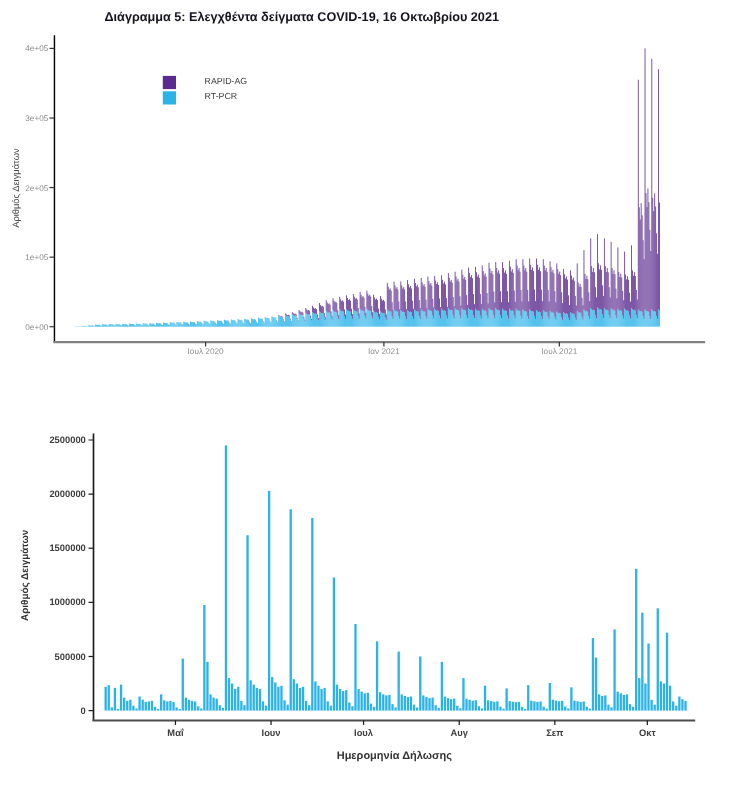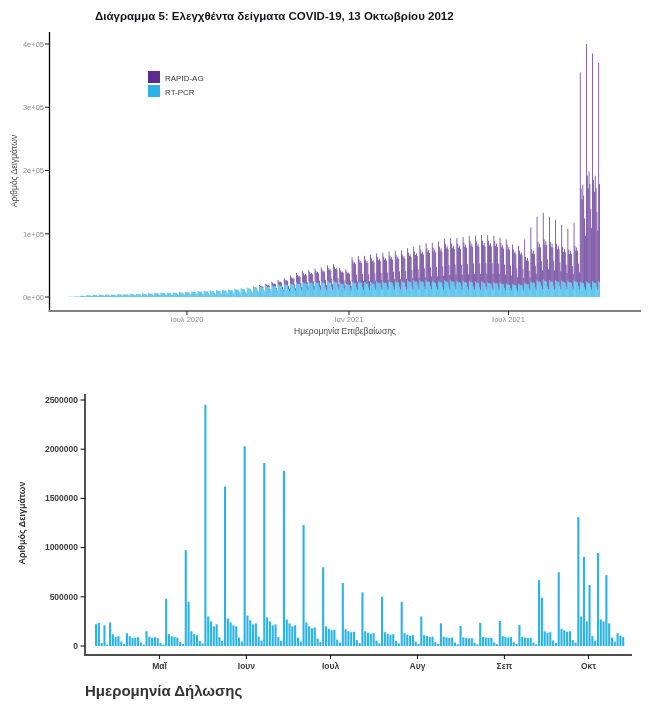--- a/index.html
+++ b/index.html
@@ -6,24 +6,24 @@
   .fig{position:relative;width:666px;height:716px;background:#fff;overflow:hidden;
        font-family:"Liberation Sans",sans-serif;}
   .fig svg{position:absolute;left:0;display:block;}
   #svg5{top:0;} #svg6{top:350px;}
   .chart-title{position:absolute;font-weight:bold;color:#14141e;white-space:nowrap;}
   .title-top{left:95px;top:10px;font-size:11.5px;}
   .title-bot{left:85px;top:370px;width:547px;text-align:center;font-size:11px;color:#0f0f14;white-space:normal;}
   .axis-title{position:absolute;color:#4a4a4a;font-size:8.5px;white-space:nowrap;}
   .xlab-top{left:50px;width:590px;text-align:center;top:326px;}
   .ylab-top{left:14px;top:171px;transform:translate(-50%,-50%) rotate(-90deg);}
-  .xlab-bot{left:85px;width:547px;text-align:left;top:682px;font-size:15px;font-weight:bold;color:#333;}
+  .xlab-bot{left:85px;width:547px;text-align:center;top:682px;font-size:10px;font-weight:bold;color:#333;}
   .ylab-bot{left:22px;top:523px;transform:translate(-50%,-50%) rotate(-90deg);font-size:9px;font-weight:bold;color:#333;}
   .legend{position:absolute;left:148px;top:69px;}
-  .legend-row{display:flex;align-items:flex-end;height:14px;}
+  .legend-row{display:flex;align-items:flex-start;height:14px;gap:21px;}
   .swatch{width:12px;height:12px;display:inline-block;margin-right:5px;}
   .legend-label{font-size:8px;color:#3c3c3c;}
   text.tick-top{font-family:"Liberation Sans",sans-serif;font-size:7.5px;fill:#8c8c8c;}
   text.tick-bot{font-family:"Liberation Sans",sans-serif;font-size:8.5px;font-weight:bold;fill:#3d3d3d;}
 </style>
 </head>
 <body>
 
 <div class="fig">
 
@@ -1038,33 +1038,32 @@
       <rect x="595.72" y="187.77" width="0.72" height="95.63" fill="#5B2C8F"></rect>
       <rect x="596.60" y="287.20" width="0.72" height="9.80" fill="#2BB3E8"></rect>
       <rect x="596.60" y="212.06" width="0.72" height="75.14" fill="#5B2C8F"></rect>
       <rect x="597.48" y="289.88" width="0.72" height="7.12" fill="#2BB3E8"></rect>
       <rect x="597.48" y="230.68" width="0.72" height="59.20" fill="#5B2C8F"></rect>
       <rect x="598.36" y="281.19" width="0.72" height="15.81" fill="#2BB3E8"></rect>
       <rect x="598.36" y="62.97" width="0.72" height="218.21" fill="#5B2C8F"></rect>
       <rect x="599.24" y="282.29" width="0.72" height="14.71" fill="#2BB3E8"></rect>
       <rect x="599.24" y="184.10" width="0.72" height="98.20" fill="#5B2C8F"></rect>
     </svg>
-  <div class="chart-title title-top">Διάγραμμα 5: Ελεγχθέντα δείγματα COVID-19, 13 Οκτωβρίου 2012</div>
+  <div class="chart-title title-top">Διάγραμμα 5: Ελεγχθέντα δείγματα COVID-19, 16 Οκτωβρίου 2021</div>
   <div class="legend">
     <div class="legend-row">
       <span class="swatch" id="sw-rapid" style="background: rgb(91, 44, 143);"></span>
       <span class="legend-label">RAPID-AG</span>
     </div>
     <div class="legend-row">
       <span class="swatch" id="sw-pcr" style="background: rgb(43, 179, 232);"></span>
       <span class="legend-label">RT-PCR</span>
     </div>
   </div>
   <div class="axis-title ylab-top">Αριθμός Δειγμάτων</div>
-  <div class="axis-title xlab-top">Ημερομηνία Επιβεβαίωσης</div>
 
   <svg id="svg6" width="666" height="366">
       <line x1="85" y1="44" x2="85" y2="305" stroke="#1a1a1a" stroke-width="1.5"></line>
       <line x1="84" y1="305" x2="632" y2="305" stroke="#4d4d4d" stroke-width="2"></line>
       <line x1="80.5" y1="296.0" x2="85" y2="296.0" stroke="#1a1a1a" stroke-width="1.1"></line>
       <text class="tick-bot" x="78" y="298.8" text-anchor="end">0</text>
       <line x1="80.5" y1="246.8" x2="85" y2="246.8" stroke="#1a1a1a" stroke-width="1.1"></line>
       <text class="tick-bot" x="78" y="249.6" text-anchor="end">500000</text>
       <line x1="80.5" y1="197.6" x2="85" y2="197.6" stroke="#1a1a1a" stroke-width="1.1"></line>
       <text class="tick-bot" x="78" y="200.4" text-anchor="end">1000000</text>

